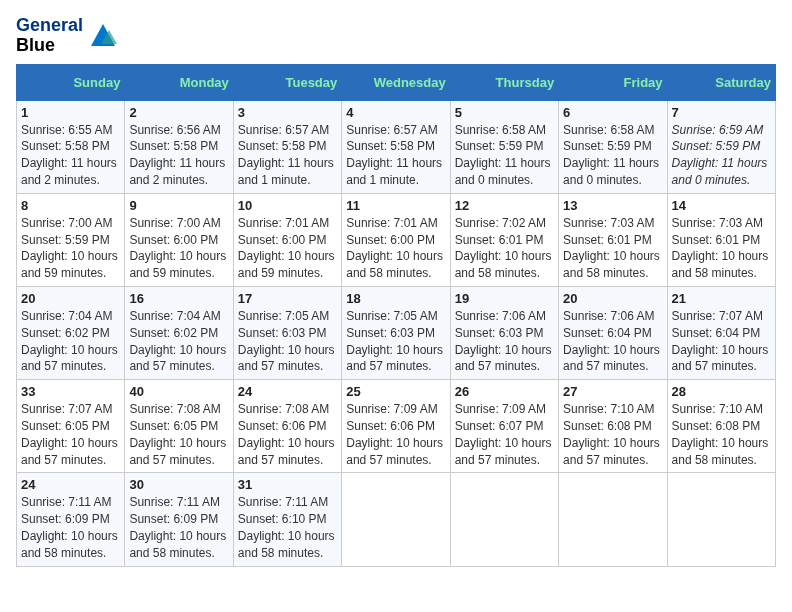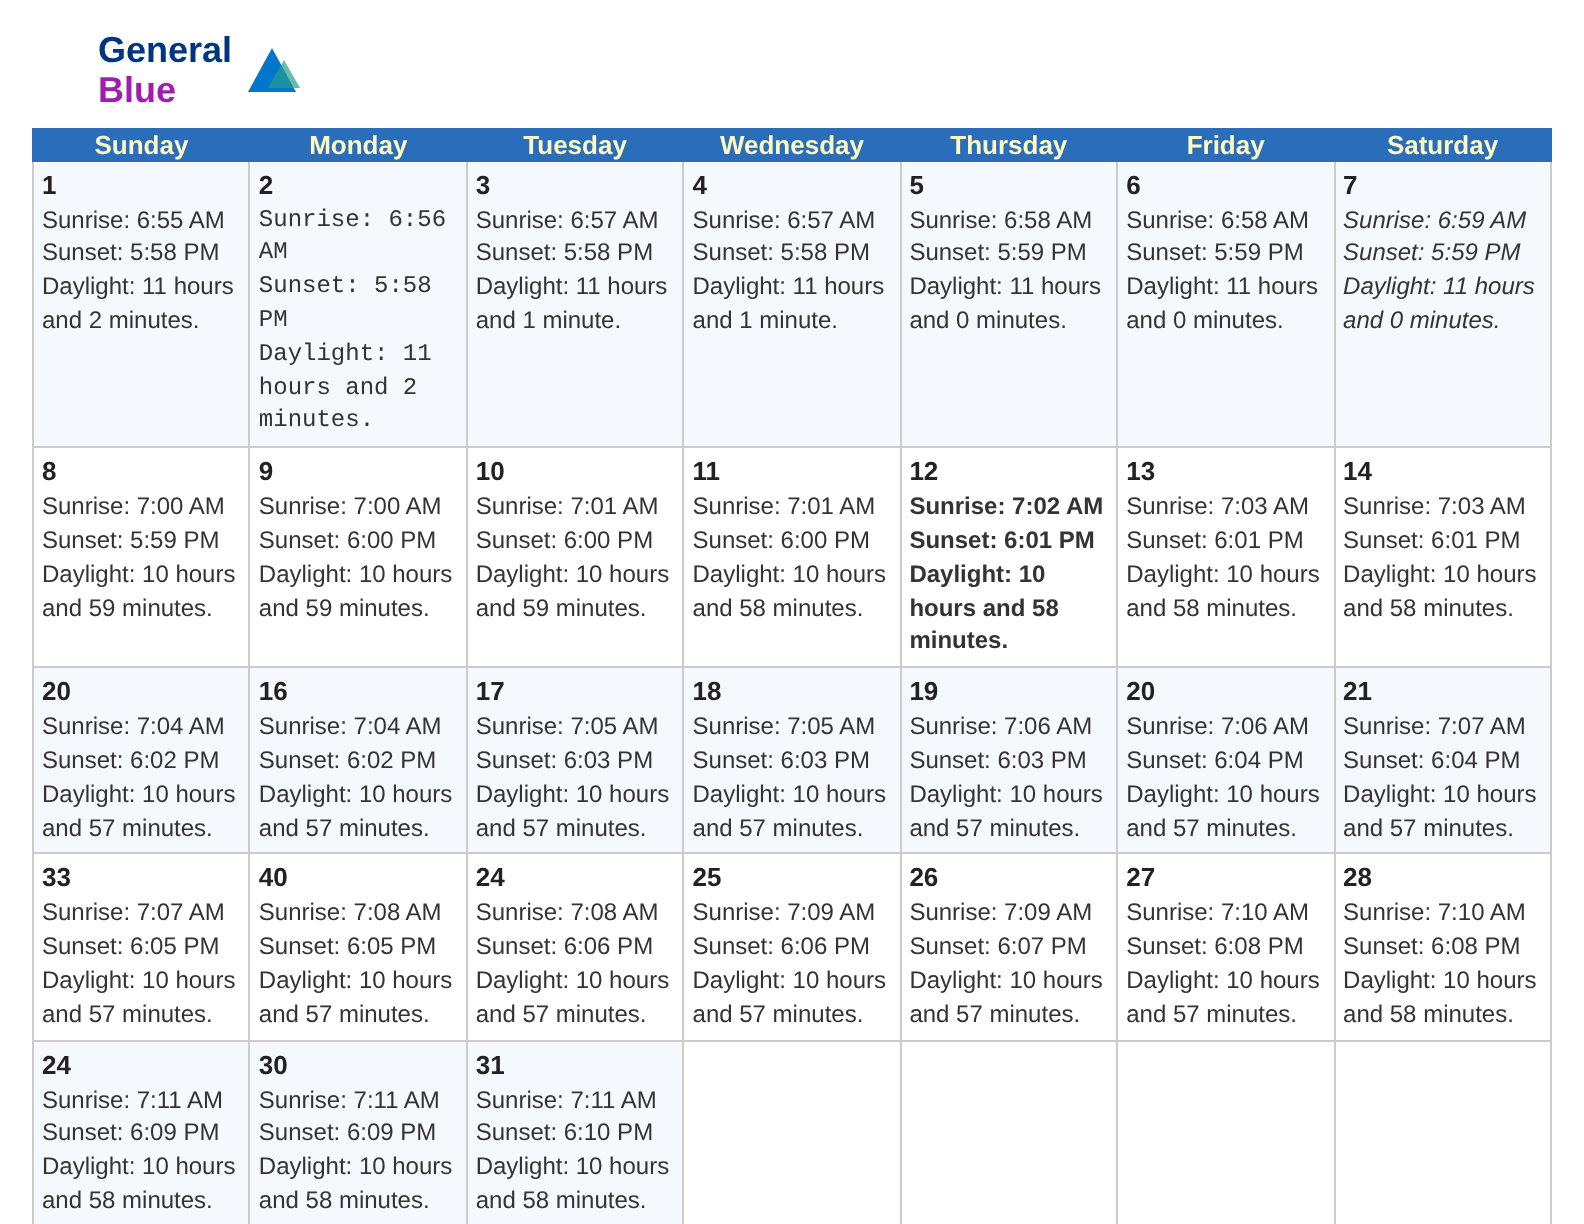--- a/index.html
+++ b/index.html
@@ -12,30 +12,29 @@
     }
     .header-area {
       display: flex;
       justify-content: space-between;
       align-items: flex-start;
       margin-bottom: 8px;
     }
     .logo {
       display: flex;
       align-items: center;
-      margin-left: 33px;
     }
     .logo-text {
       font-size: 18px;
       font-weight: bold;
       color: #003580;
       line-height: 1.1;
     }
     .logo-text span {
-      color: #a21caf;
+      color: #000000;
     }
     .logo-icon {
       width: 28px;
       height: 28px;
       margin-left: 4px;
     }
     .title-area {
       text-align: right;
     }
     .month-title {
@@ -47,23 +46,23 @@
       font-size: 14px;
       color: #444;
     }
     table {
       width: 100%;
       border-collapse: collapse;
       font-size: 11px;
     }
     thead tr th {
       background-color: #2a6ebb;
-      color: #fef9c3;
-      padding: 0 4px;
-      text-align: center;
+      color: #86efac;
+      padding: 10px 4px;
+      text-align: right;
       font-size: 13px;
       font-weight: bold;
       border: 1px solid #2a6ebb;
     }
     tbody tr td {
       border: 1px solid #ccc;
       vertical-align: top;
       padding: 4px;
       width: 14.28%;
       min-height: 80px;
@@ -127,21 +126,21 @@
   <tbody id="calendar-body">
       <tr>
         <td>
           <span class="day-num">1</span>
           <div class="day-info" style="white-space: pre-line;">Sunrise: 6:55 AM
 Sunset: 5:58 PM
 Daylight: 11 hours and 2 minutes.</div>
         </td>
         <td>
           <span class="day-num">2</span>
-          <div class="day-info" style="white-space: pre-line; font-family: Liberation Mono, monospace;">Sunrise: 6:56 AM
+          <div class="day-info" style="white-space: pre-line;">Sunrise: 6:56 AM
 Sunset: 5:58 PM
 Daylight: 11 hours and 2 minutes.</div>
         </td>
         <td>
           <span class="day-num">3</span>
           <div class="day-info" style="white-space: pre-line;">Sunrise: 6:57 AM
 Sunset: 5:58 PM
 Daylight: 11 hours and 1 minute.</div>
         </td>
         <td>
@@ -189,21 +188,21 @@
 Daylight: 10 hours and 59 minutes.</div>
         </td>
         <td>
           <span class="day-num">11</span>
           <div class="day-info" style="white-space: pre-line;">Sunrise: 7:01 AM
 Sunset: 6:00 PM
 Daylight: 10 hours and 58 minutes.</div>
         </td>
         <td>
           <span class="day-num">12</span>
-          <div class="day-info" style="white-space: pre-line; font-weight: bold;">Sunrise: 7:02 AM
+          <div class="day-info" style="white-space: pre-line;">Sunrise: 7:02 AM
 Sunset: 6:01 PM
 Daylight: 10 hours and 58 minutes.</div>
         </td>
         <td>
           <span class="day-num">13</span>
           <div class="day-info" style="white-space: pre-line;">Sunrise: 7:03 AM
 Sunset: 6:01 PM
 Daylight: 10 hours and 58 minutes.</div>
         </td>
         <td>

